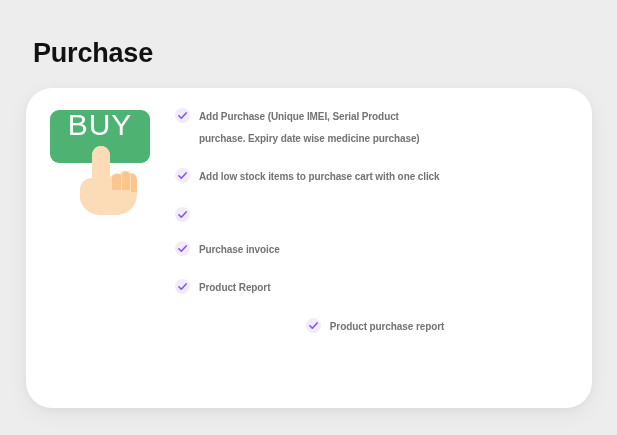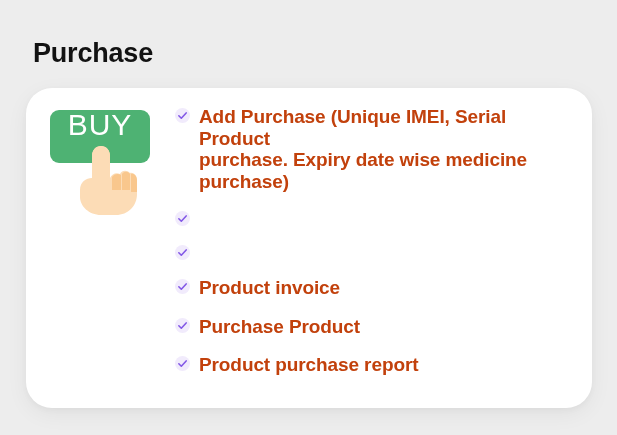--- a/index.html
+++ b/index.html
@@ -85,40 +85,41 @@
     padding: 0;
     list-style: none;
   }
   .feature-item {
     display: flex;
     align-items: flex-start;
     margin-bottom: 17px;
   }
   .feature-item:last-child {
     margin-bottom: 0;
+    justify-content: center;
   }
   .check-icon {
     flex: 0 0 auto;
     width: 15px;
     height: 15px;
     border-radius: 50%;
     background: #f1ebfc;
     margin-top: 2px;
     margin-right: 9px;
     display: flex;
     align-items: center;
     justify-content: center;
   }
   .check-icon svg {
     display: block;
   }
   .feature-text {
-    font-size: 19px;
+    font-size: 10px;
     font-weight: bold;
-    color: #c2410c;
+    color: #737373;
     line-height: 21.5px;
     letter-spacing: -0.1px;
     white-space: pre-line;
   }
 </style>
 </head>
 <body>
 
 <h1 class="page-title">Purchase</h1>
 
@@ -153,43 +154,44 @@
       </span>
       <span class="feature-text">Add Purchase (Unique IMEI, Serial Product
 purchase. Expiry date wise medicine purchase)</span>
     </li>
     <li class="feature-item">
       <span class="check-icon">
         <svg width="11" height="11" viewBox="0 0 12 12" xmlns="http://www.w3.org/2000/svg">
           <path d="M2 6.3 L4.7 9 L10 3.2" fill="none" stroke="#8257e6" stroke-width="1.7" stroke-linecap="round" stroke-linejoin="round"></path>
         </svg>
       </span>
-    </li>
-    <li class="feature-item">
-      <span class="check-icon">
-        <svg width="11" height="11" viewBox="0 0 12 12" xmlns="http://www.w3.org/2000/svg">
-          <path d="M2 6.3 L4.7 9 L10 3.2" fill="none" stroke="#8257e6" stroke-width="1.7" stroke-linecap="round" stroke-linejoin="round"></path>
-        </svg>
-      </span>
-    </li>
-    <li class="feature-item">
-      <span class="check-icon">
-        <svg width="11" height="11" viewBox="0 0 12 12" xmlns="http://www.w3.org/2000/svg">
-          <path d="M2 6.3 L4.7 9 L10 3.2" fill="none" stroke="#8257e6" stroke-width="1.7" stroke-linecap="round" stroke-linejoin="round"></path>
-        </svg>
-      </span>
-      <span class="feature-text">Product invoice</span>
-    </li>
-    <li class="feature-item">
-      <span class="check-icon">
-        <svg width="11" height="11" viewBox="0 0 12 12" xmlns="http://www.w3.org/2000/svg">
-          <path d="M2 6.3 L4.7 9 L10 3.2" fill="none" stroke="#8257e6" stroke-width="1.7" stroke-linecap="round" stroke-linejoin="round"></path>
-        </svg>
-      </span>
-      <span class="feature-text">Purchase Product</span>
+      <span class="feature-text">Add low stock items to purchase cart with one click</span>
+    </li>
+    <li class="feature-item">
+      <span class="check-icon">
+        <svg width="11" height="11" viewBox="0 0 12 12" xmlns="http://www.w3.org/2000/svg">
+          <path d="M2 6.3 L4.7 9 L10 3.2" fill="none" stroke="#8257e6" stroke-width="1.7" stroke-linecap="round" stroke-linejoin="round"></path>
+        </svg>
+      </span>
+    </li>
+    <li class="feature-item">
+      <span class="check-icon">
+        <svg width="11" height="11" viewBox="0 0 12 12" xmlns="http://www.w3.org/2000/svg">
+          <path d="M2 6.3 L4.7 9 L10 3.2" fill="none" stroke="#8257e6" stroke-width="1.7" stroke-linecap="round" stroke-linejoin="round"></path>
+        </svg>
+      </span>
+      <span class="feature-text">Purchase invoice</span>
+    </li>
+    <li class="feature-item">
+      <span class="check-icon">
+        <svg width="11" height="11" viewBox="0 0 12 12" xmlns="http://www.w3.org/2000/svg">
+          <path d="M2 6.3 L4.7 9 L10 3.2" fill="none" stroke="#8257e6" stroke-width="1.7" stroke-linecap="round" stroke-linejoin="round"></path>
+        </svg>
+      </span>
+      <span class="feature-text">Product Report</span>
     </li>
     <li class="feature-item">
       <span class="check-icon">
         <svg width="11" height="11" viewBox="0 0 12 12" xmlns="http://www.w3.org/2000/svg">
           <path d="M2 6.3 L4.7 9 L10 3.2" fill="none" stroke="#8257e6" stroke-width="1.7" stroke-linecap="round" stroke-linejoin="round"></path>
         </svg>
       </span>
       <span class="feature-text">Product purchase report</span>
     </li>
   </ul>

